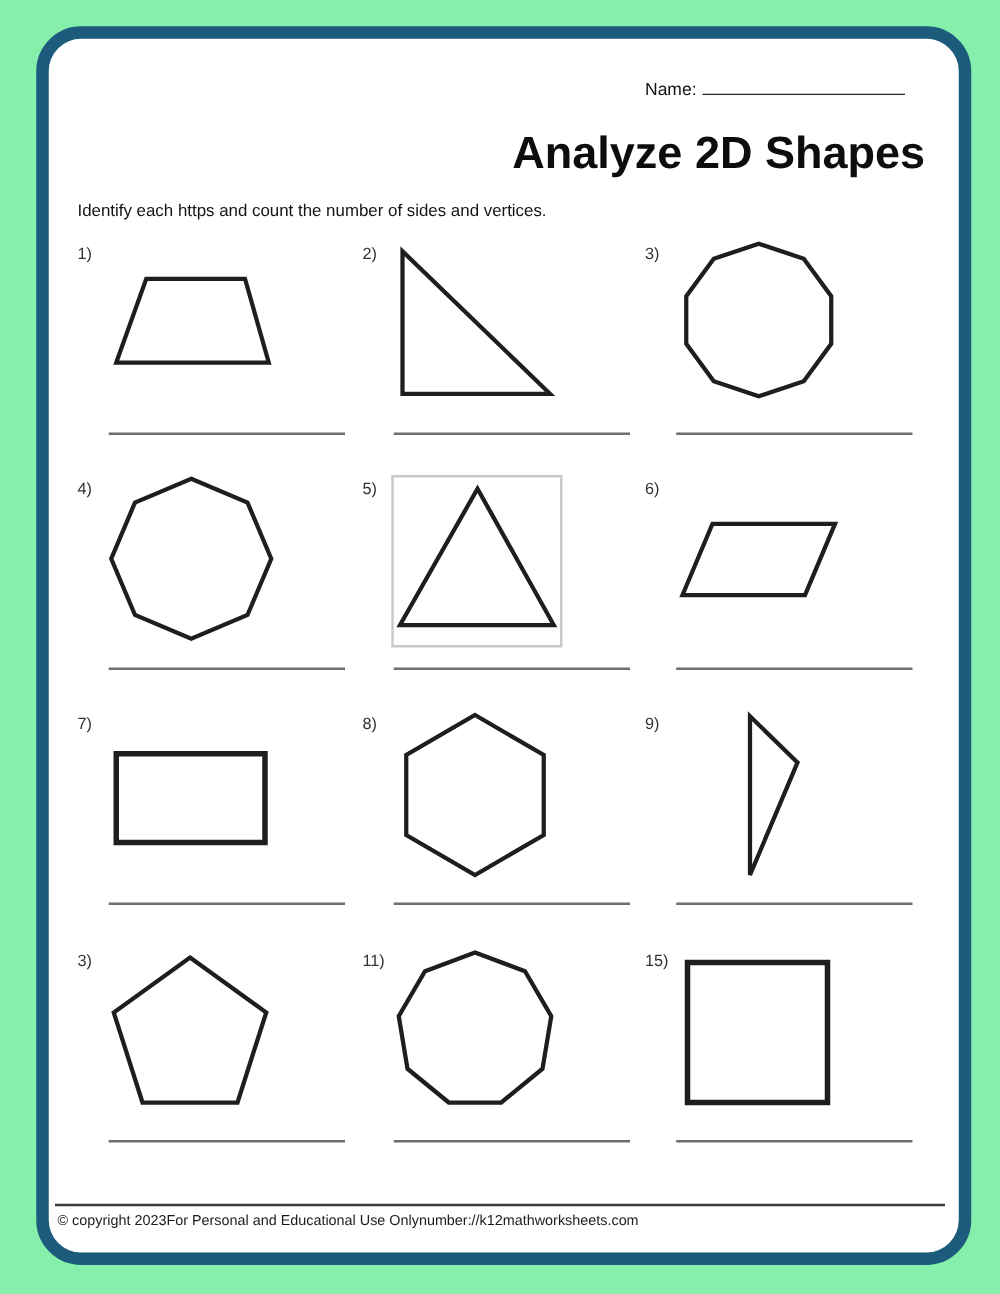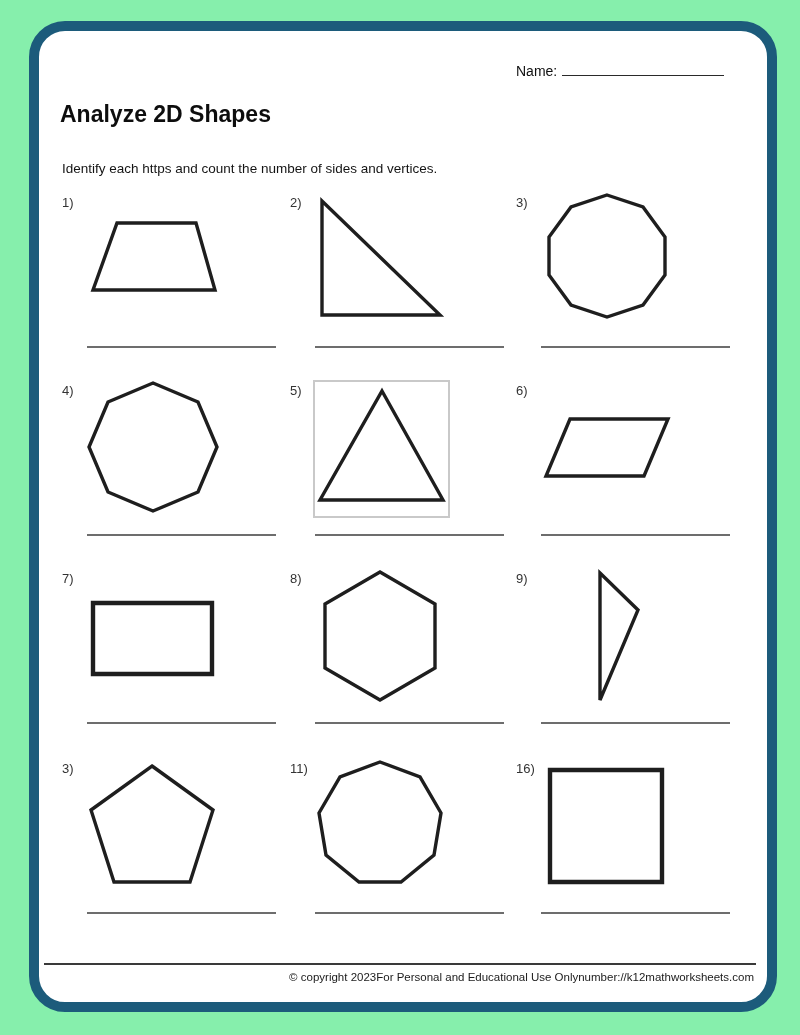--- a/index.html
+++ b/index.html
@@ -2,33 +2,33 @@
 <html><head>
 <meta charset="utf-8">
 <style>
   html,body{margin:0;padding:0;background:#ffffff;}
   .sheet{position:relative;width:800px;height:1035px;background:#86efac;overflow:hidden;
          font-family:"Liberation Sans",sans-serif;color:#161616;}
   .frame{position:absolute;left:29px;top:21px;width:748px;height:991px;box-sizing:border-box;
          border:10px solid #1c5b7b;border-radius:36px;background:#ffffff;}
   .name-row{position:absolute;left:516px;top:62px;font-size:14px;color:#101010;white-space:nowrap;}
   .name-line{display:inline-block;width:162px;height:13px;border-bottom:1.6px solid #2a2a2a;margin-left:5px;}
-  .title{position:absolute;left:60px;top:101px;width:680px;text-align:left;
-         font-size:23px;font-weight:bold;color:#0d0d0d;}
+  .title{position:absolute;left:60px;top:101px;width:680px;text-align:right;
+         font-size:36px;font-weight:bold;color:#0d0d0d;}
   .instruction{position:absolute;left:62px;top:161px;font-size:13.5px;color:#141414;}
   .cell{position:absolute;width:226px;height:172px;}
   .qlabel{position:absolute;left:0;top:5px;font-size:13px;color:#333333;}
   .cell svg{position:absolute;left:0;top:0;overflow:visible;}
   .shape{fill:none;stroke:#1e1e1e;stroke-width:3.4;stroke-linejoin:miter;}
   .shape.thick{stroke-width:4.4;}
   .sel-frame{position:absolute;left:23px;top:2px;width:133px;height:134px;border:2px solid #c9c9c9;}
   .answer-line{position:absolute;top:156px;left:25px;width:189px;height:0;border-bottom:2px solid #6d6d6d;}
   .footer-line{position:absolute;left:44px;top:963px;width:712px;height:0;border-top:2px solid #3a3a3a;}
   .footer{position:absolute;left:46px;top:971px;width:708px;display:flex;
-          justify-content:flex-end;font-size:11.5px;color:#1b1b1b;}
+          justify-content:flex-start;font-size:11.5px;color:#1b1b1b;}
 </style>
 </head>
 <body>
 
 <div class="sheet">
   <div class="frame"></div>
 
   <div class="name-row">
     <span>Name:</span><span class="name-line"></span>
   </div>
@@ -119,21 +119,21 @@
 
   <div class="cell" style="left:290px;top:756px;text-align:center;">
     <span class="qlabel">11)</span>
     <svg width="226" height="152">
       <polygon class="shape" points="90,6 130,21 151,57 144,99 111,126 69,126 36,99 29,57 50,21"></polygon>
     </svg>
     <div class="answer-line"></div>
   </div>
 
   <div class="cell" style="left:516px;top:756px;">
-    <span class="qlabel">16)</span>
+    <span class="qlabel">15)</span>
     <svg width="226" height="152">
       <polygon class="shape thick" points="34,14 146,14 146,126 34,126"></polygon>
     </svg>
     <div class="answer-line"></div>
   </div>
 
   <div class="footer-line"></div>
   <div class="footer">
     <span>© copyright 2023</span>
     <span>For Personal and Educational Use Only</span>

